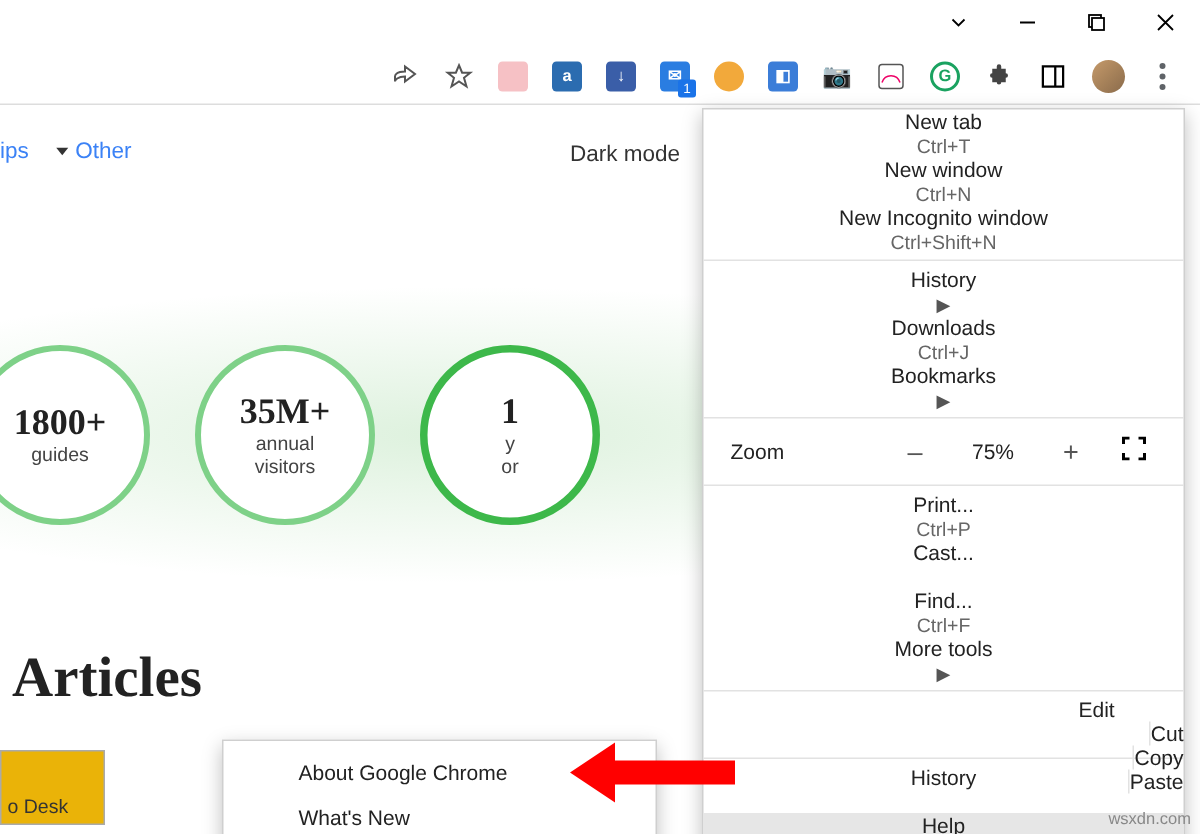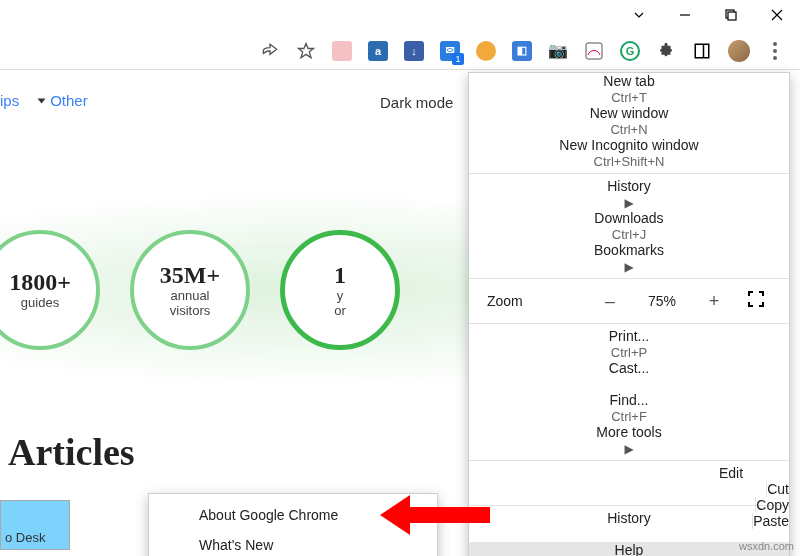--- a/index.html
+++ b/index.html
@@ -31,21 +31,21 @@
   .toggle-sw { width: 8px; height: 20px; background: #ddd; border-radius: 10px; }
 
   
   .hero { position: absolute; top: 190px; left: -20px; right: 0; height: 200px; display: flex; gap: 30px; align-items: center; background: radial-gradient(ellipse at 40% 50%, rgba(120,200,120,0.25), transparent 70%); }
   .circ { width: 120px; height: 120px; border: 5px solid #3db84a; border-radius: 50%; display: flex; flex-direction: column; align-items: center; justify-content: center; background: #fff; }
   .circ.thin { border-width: 4px; border-color: #7ed188; }
   .cnum { font-size: 24px; font-weight: 700; color: #222; font-family: Georgia, serif; }
   .clab { font-size: 13px; color: #444; text-align: center; line-height: 1.1; }
 
   .articles { position: absolute; top: 430px; left: 8px; font-family: Georgia, serif; font-size: 38px; color: #222; }
-  .thumb { position: absolute; top: 500px; left: 0; width: 70px; height: 50px; background: #7dd3fc; border: 1px solid #aaa; display:flex; align-items:flex-end; }
+  .thumb { position: absolute; top: 500px; left: 0; width: 70px; height: 50px; background: #eab308; border: 1px solid #aaa; display:flex; align-items:flex-end; }
   .thumb span { font-size: 13px; color: #333; padding: 4px;}
 
   
   .menu { position: absolute; top: 72px; right: 10px; width: 322px; background: #fff; border: 1px solid #cfcfcf; box-shadow: 0 4px 12px rgba(0,0,0,0.25); font-size: 14px; color: #222; }
   .mrow { height: 32px; display: flex; align-items: center; padding: 0 18px; justify-content: space-between; flex-direction: column; }
   .mrow.hl { background: #e6e6e6; }
   .short { color: #666; font-size: 13px; }
   .arrow { color: #555; font-size: 12px; }
   .sep { height: 1px; background: #e2e2e2; margin: 4px 0; }
   .zoomrow { display: flex; align-items: center; height: 36px; padding: 0 18px; gap: 12px; }

